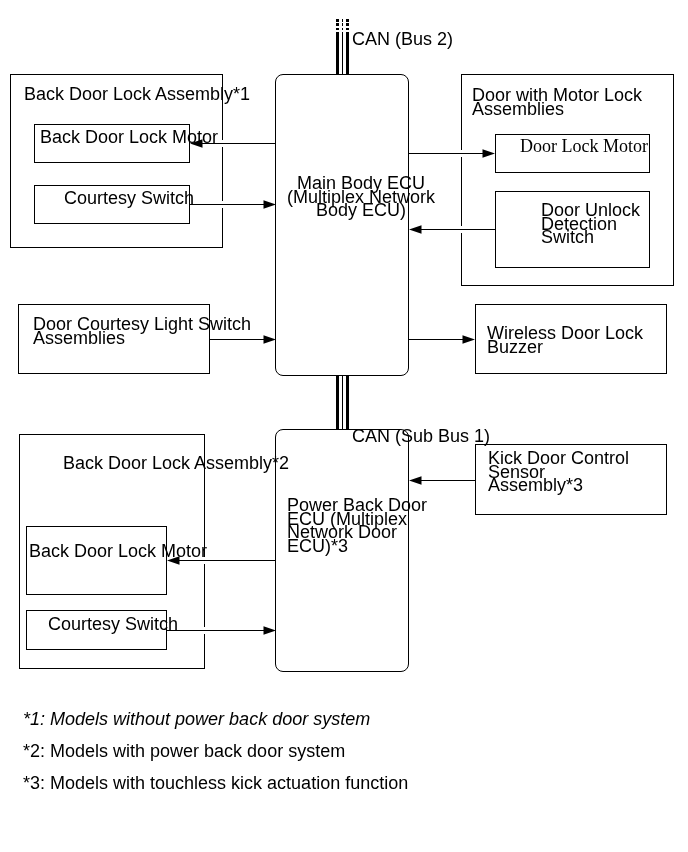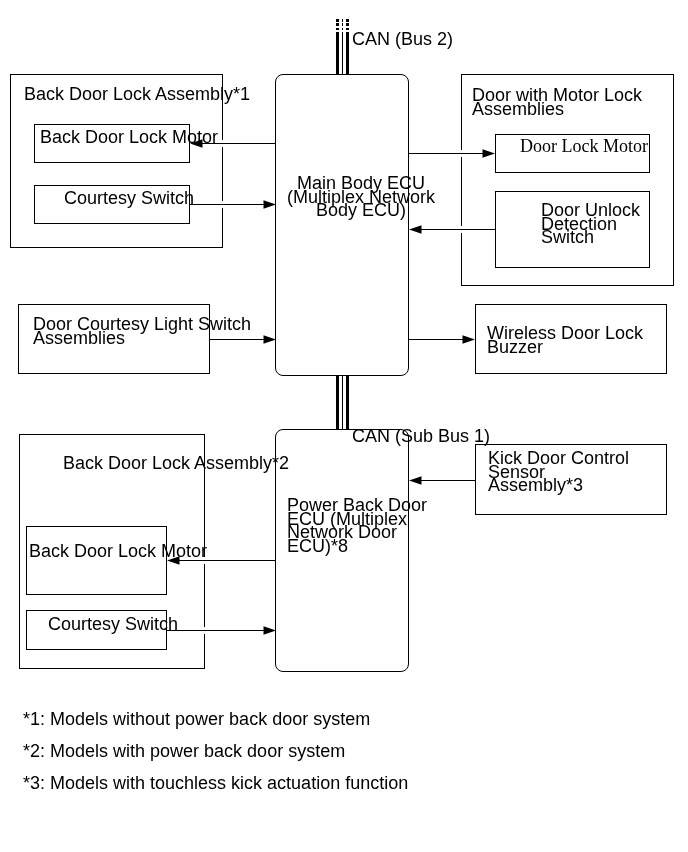--- a/index.html
+++ b/index.html
@@ -129,22 +129,22 @@
 
   <div class="box ecu" style="left:275px; top:74px; width:134px; height:302px; border-radius:8px;"></div>
   <div class="lbl" style="left:287px; top:177px;text-align:center;">Main Body ECU
 (Multiplex Network
 Body ECU)</div>
 
   <div class="box ecu" style="left:275px; top:429px; width:134px; height:243px; border-radius:8px;"></div>
   <div class="lbl" style="left:287px; top:499px;">Power Back Door
 ECU (Multiplex
 Network Door
-ECU)*8</div>
+ECU)*3</div>
 
   <div class="lbl" style="left:352px; top:33px;">CAN (Bus 2)</div>
   <div class="lbl" style="left:352px; top:393px;margin-top:37px;">CAN (Sub Bus 1)</div>
 
-  <div class="lbl" style="left:23px; top:713px;">*1: Models without power back door system</div>
+  <div class="lbl" style="left:23px; top:713px;font-style:italic;">*1: Models without power back door system</div>
   <div class="lbl" style="left:23px; top:745px;">*2: Models with power back door system</div>
   <div class="lbl" style="left:23px; top:777px;">*3: Models with touchless kick actuation function</div>
 
 </div>
 
 </body></html>

